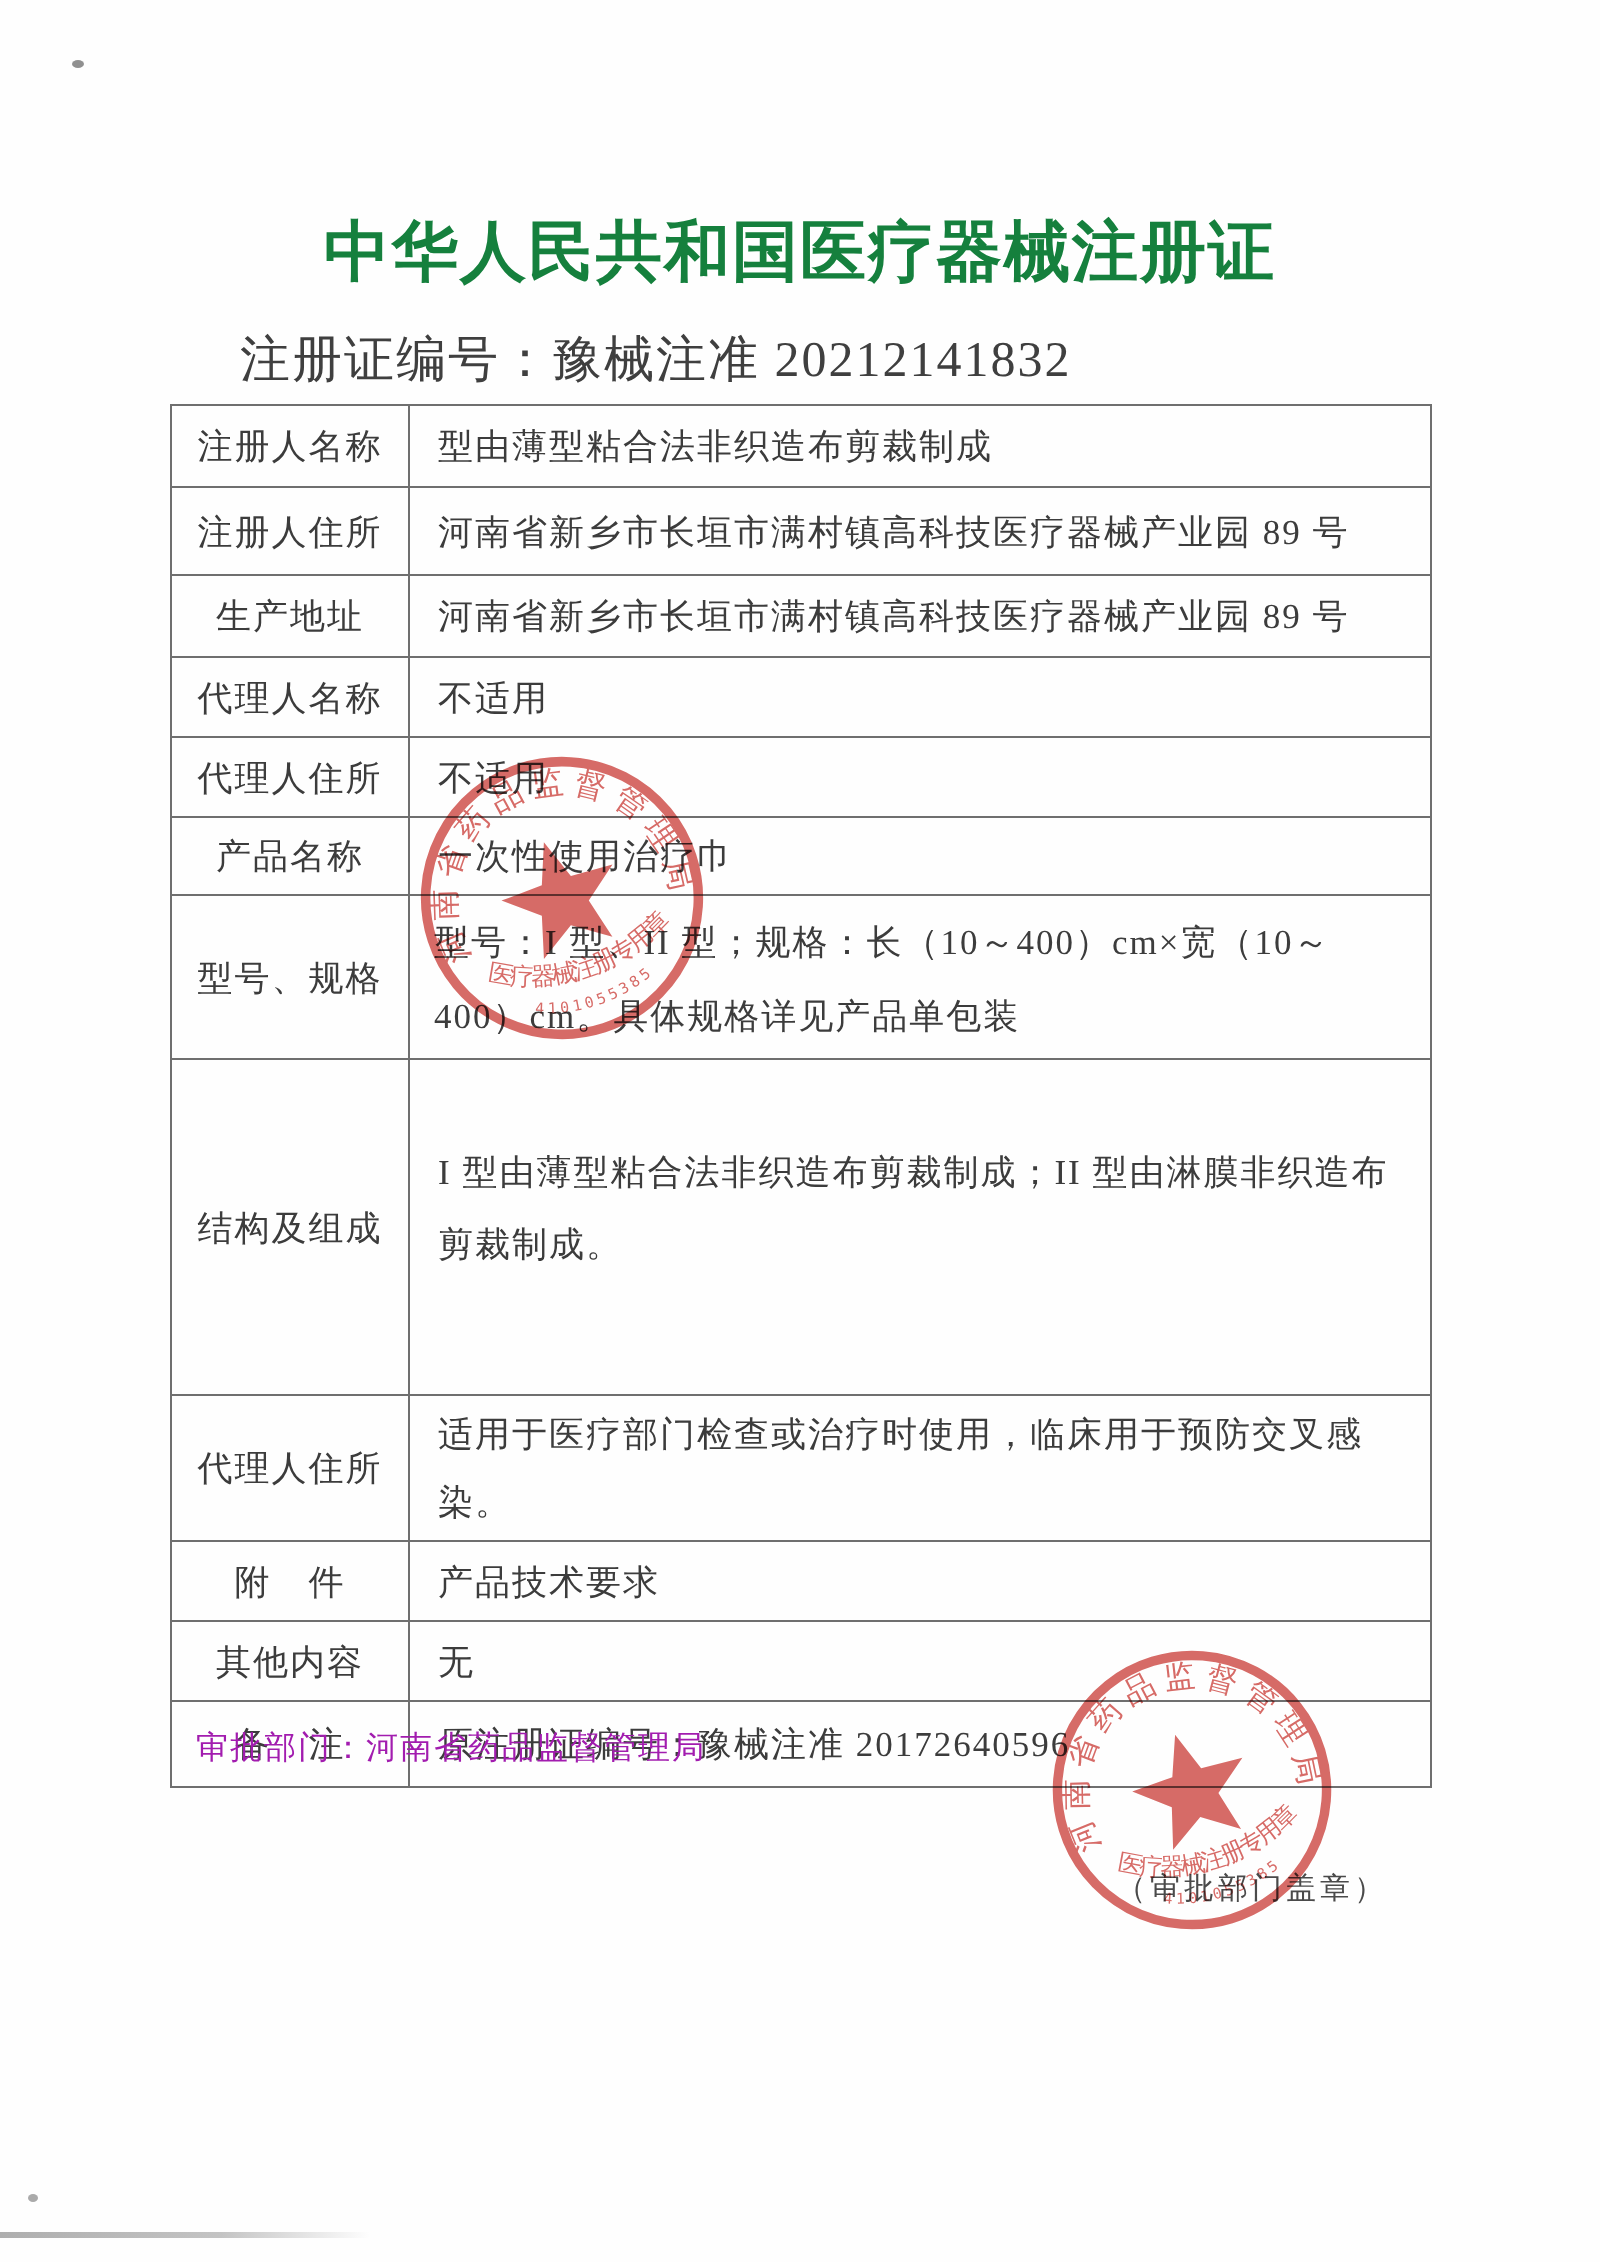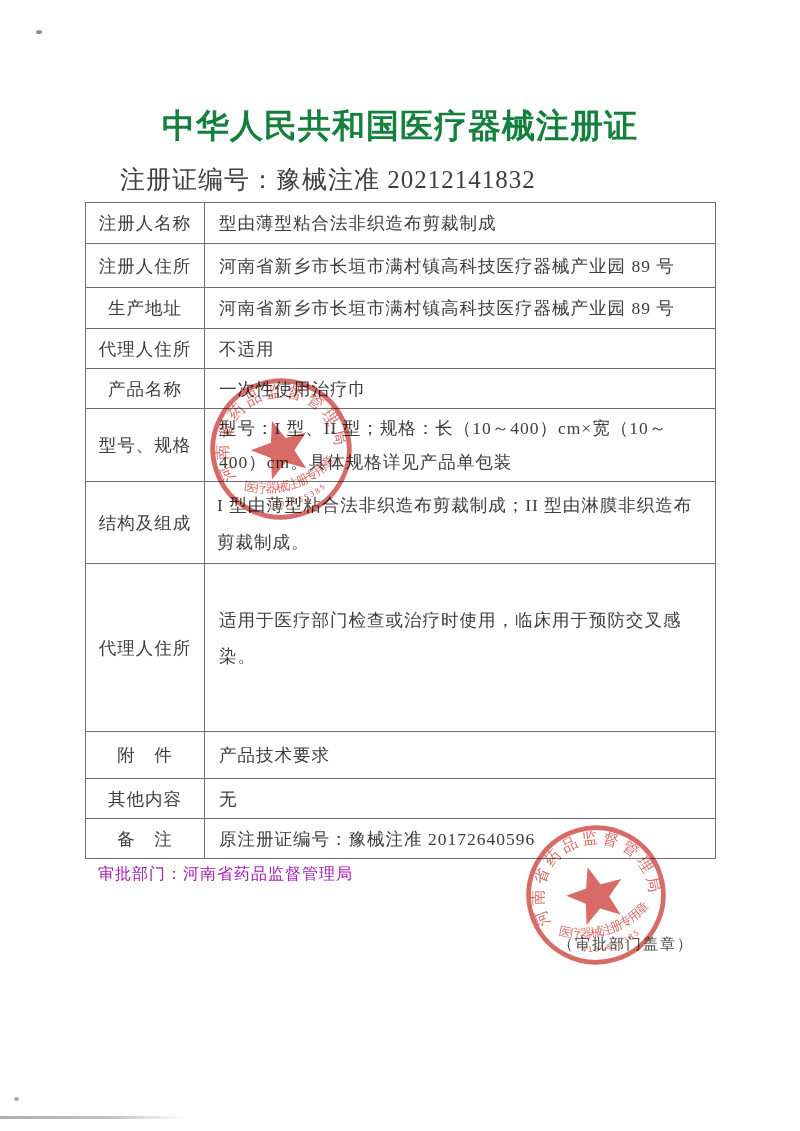--- a/index.html
+++ b/index.html
@@ -102,20 +102,24 @@
         </tr>
       <tr>
           <th>注册人住所</th>
           <td>河南省新乡市长垣市满村镇高科技医疗器械产业园 89 号</td>
         </tr>
       <tr>
           <th>生产地址</th>
           <td>河南省新乡市长垣市满村镇高科技医疗器械产业园 89 号</td>
         </tr>
       <tr>
+          <th>代理人名称</th>
+          <td>不适用</td>
+        </tr>
+      <tr>
           <th>代理人住所</th>
           <td>不适用</td>
         </tr>
       <tr>
           <th>产品名称</th>
           <td>一次性使用治疗巾</td>
         </tr>
       <tr>
           <th>型号、规格</th>
           <td>型号：I 型、II 型；规格：长（10～400）cm×宽（10～400）cm。具体规格详见产品单包装</td>

